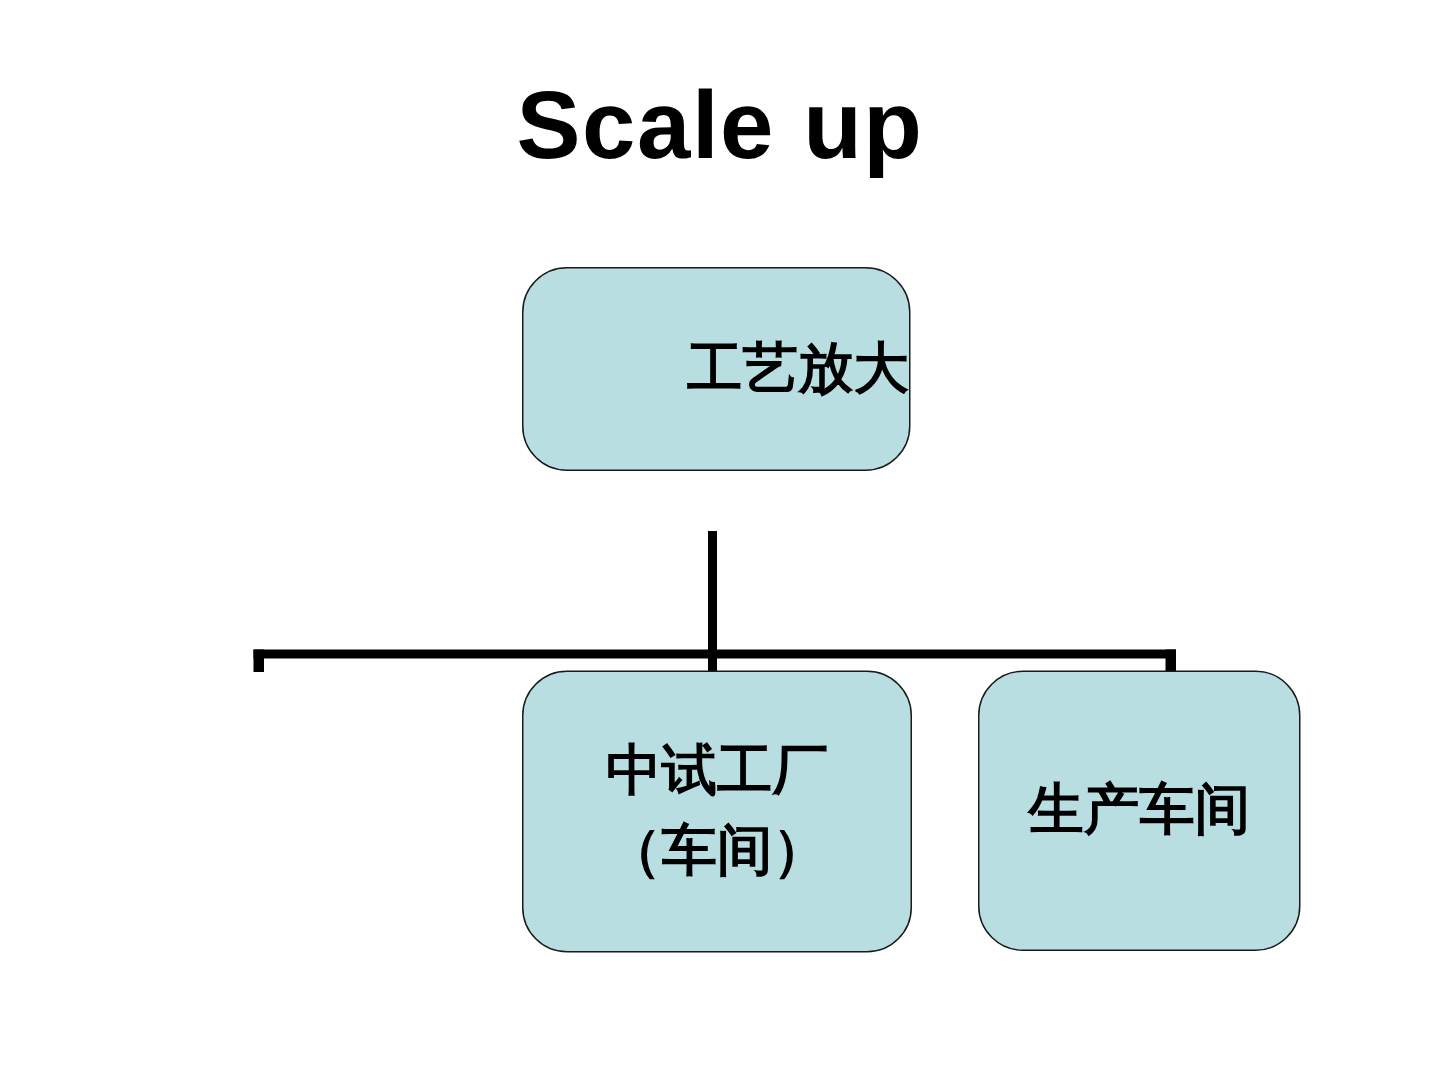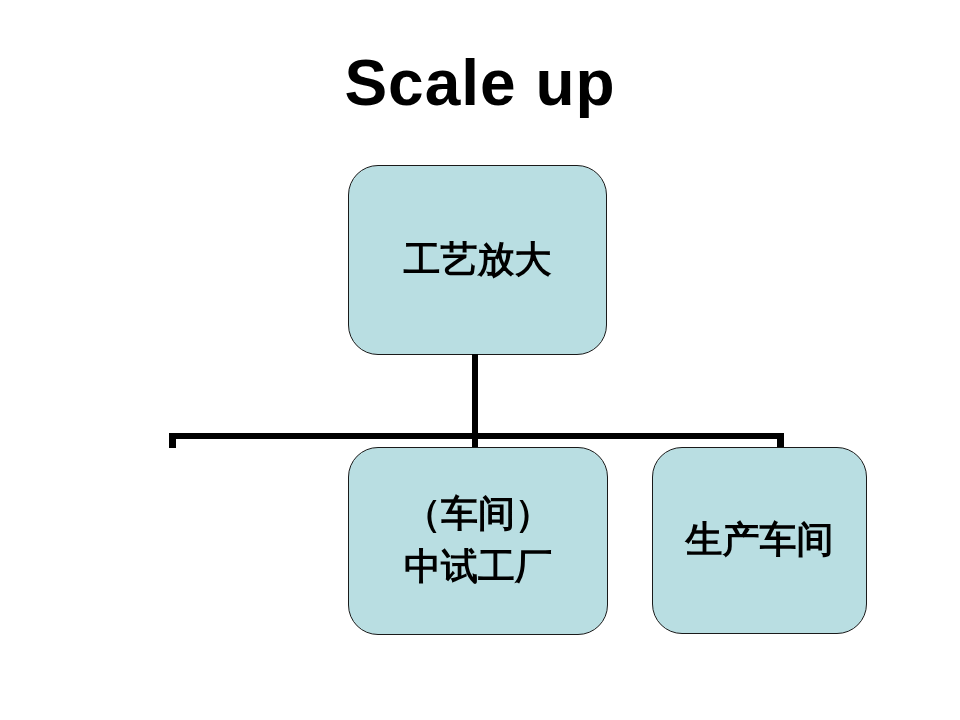--- a/index.html
+++ b/index.html
@@ -38,21 +38,21 @@
     justify-content: center;
     text-align: center;
   }
   .node-label {
     font-size: 37px;
     font-weight: 700;
     color: var(--text-color, #000000);
     line-height: 1.42;
   }
   .node-label span { display: block; }
-  .node-root   { left: 348px; top: 165px; width: 259px; height: 190px; }
+  .node-root   { left: 348px; top: 178px; width: 259px; height: 136px; justify-content: flex-end; }
   .node-left   { left: 45px;  top: 447px; width: 260px; height: 187px; }
   .node-mid    { left: 348px; top: 447px; width: 260px; height: 188px; }
   .node-right  { left: 652px; top: 447px; width: 215px; height: 187px; align-items: center; }
   .connector {
     position: absolute;
     background: var(--connector-color, #000000);
   }
   .connector-trunk      { left: 472px; top: 354px; width: 6px;   height: 94px; }
   .connector-rail       { left: 169px; top: 433px; width: 615px; height: 6px; }
   .connector-stub-left  { left: 169px; top: 433px; width: 7px;   height: 15px; }
@@ -70,22 +70,22 @@
   </div>
 
   <div class="connector connector-trunk"></div>
   <div class="connector connector-rail"></div>
   <div class="connector connector-stub-left"></div>
   <div class="connector connector-stub-right"></div>
 
 
   <div class="node node-mid">
     <div class="node-label">
+      <span>中试工厂</span>
       <span>（车间）</span>
-      <span>中试工厂</span>
     </div>
   </div>
 
   <div class="node node-right">
     <div class="node-label">生产车间</div>
   </div>
 
 </div>
 
 </body></html>

